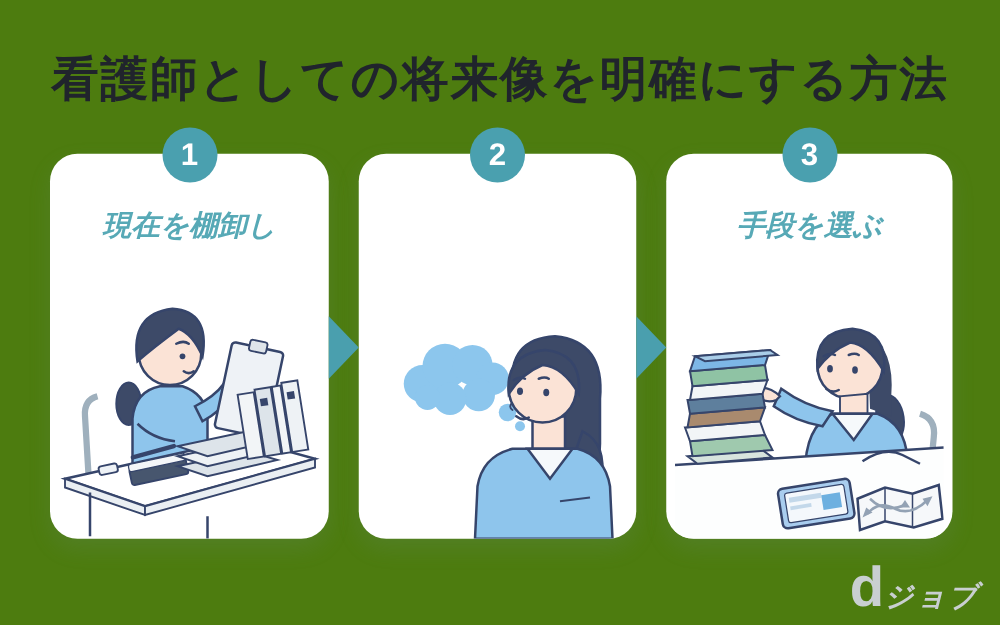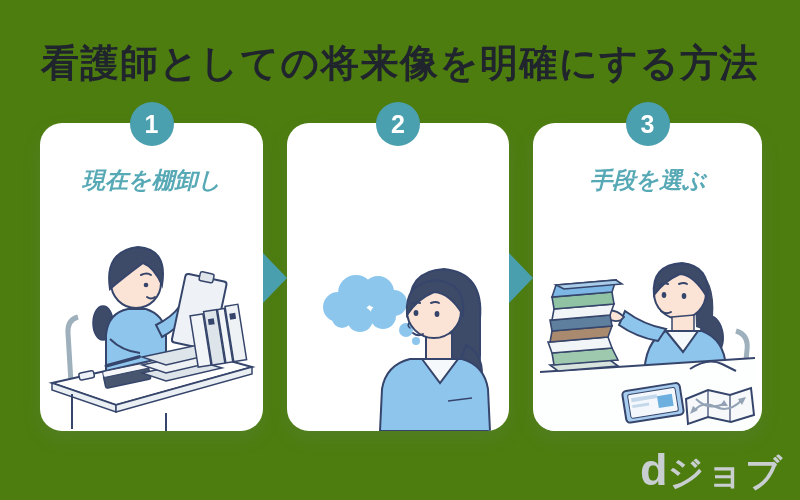--- a/index.html
+++ b/index.html
@@ -42,21 +42,21 @@
     border-top:25px solid transparent;border-bottom:25px solid transparent;
     border-left:24px solid #4a9fae;
   }
   .arrow1{left:263px;}
   .arrow2{left:509px;}
   .logo{
     position:absolute;right:16px;bottom:8px;color:#c9cfd1;
     display:flex;align-items:baseline;font-weight:700;
   }
   .logo .d{font-size:45px;line-height:1;}
-  .logo .rest{font-size:36px;letter-spacing:2px;line-height:1;}
+  .logo .rest{font-size:23px;letter-spacing:2px;line-height:1;font-style:italic;}
 </style>
 </head>
 <body>
 
 <div class="stage">
 
   <div class="title">看護師としての将来像を明確にする方法</div>
 
   <div class="card card1">
     <div class="badge">1</div>

